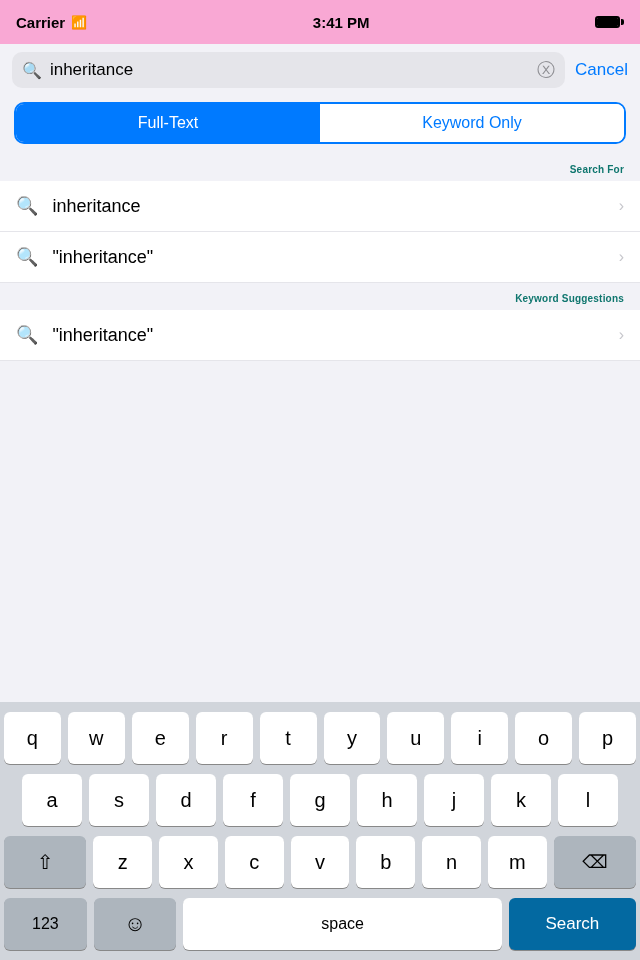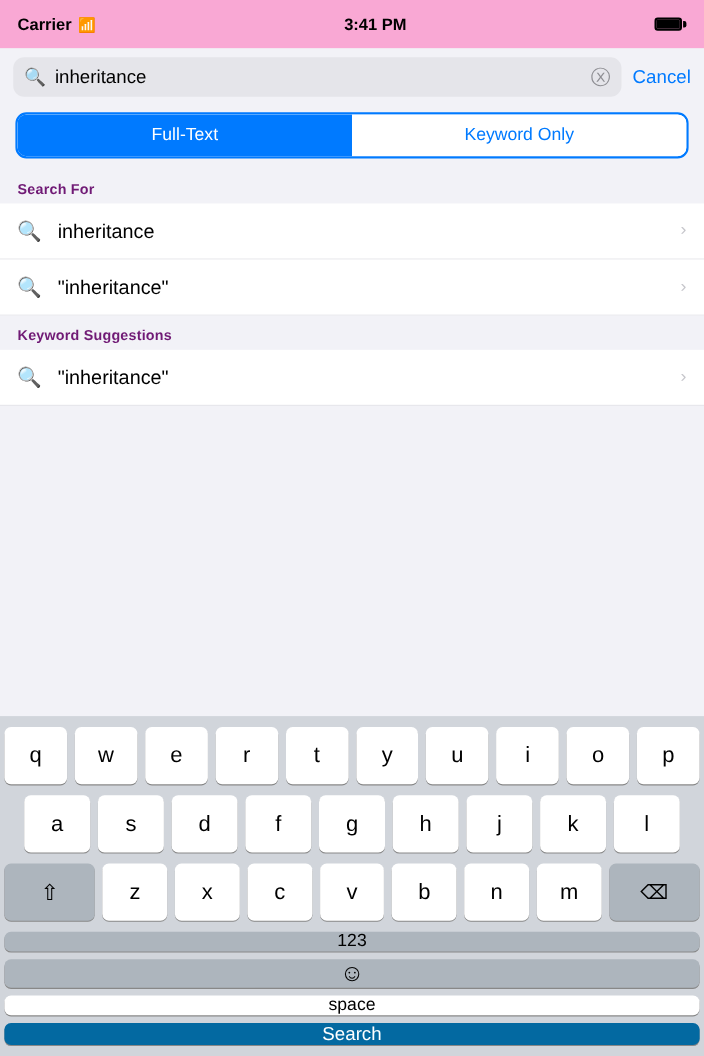--- a/index.html
+++ b/index.html
@@ -133,26 +133,27 @@
       color: #fff;
     }
     .seg-btn.inactive {
       background: #fff;
       color: #007aff;
     }
 
     
     .section-header {
       padding: 10px 16px 6px 16px;
-      font-size: 13px;
+      font-size: 10px;
       font-weight: 700;
-      color: #701a75;
+      color: #0f766e;
       text-transform: none;
       letter-spacing: 0.2px;
       background: #f2f2f7;
+      text-align: right;
     }
 
     
     .result-row {
       display: flex;
       align-items: center;
       background: #fff;
       padding: 14px 16px;
       border-bottom: 1px solid #e5e5ea;
       gap: 14px;
@@ -235,21 +236,20 @@
       font-size: 18px;
     }
     .key.shift {
       font-size: 20px;
     }
     .bottom-row {
       display: flex;
       gap: 7px;
       padding: 0 4px;
       margin-bottom: 6px;
-      flex-direction: column;
     }
   </style>
 </head>
 <body>
 
 <div class="status-bar">
   <div class="status-carrier">
     <span>Carrier</span>
     <span class="wifi-icon">📶</span>
   </div>

